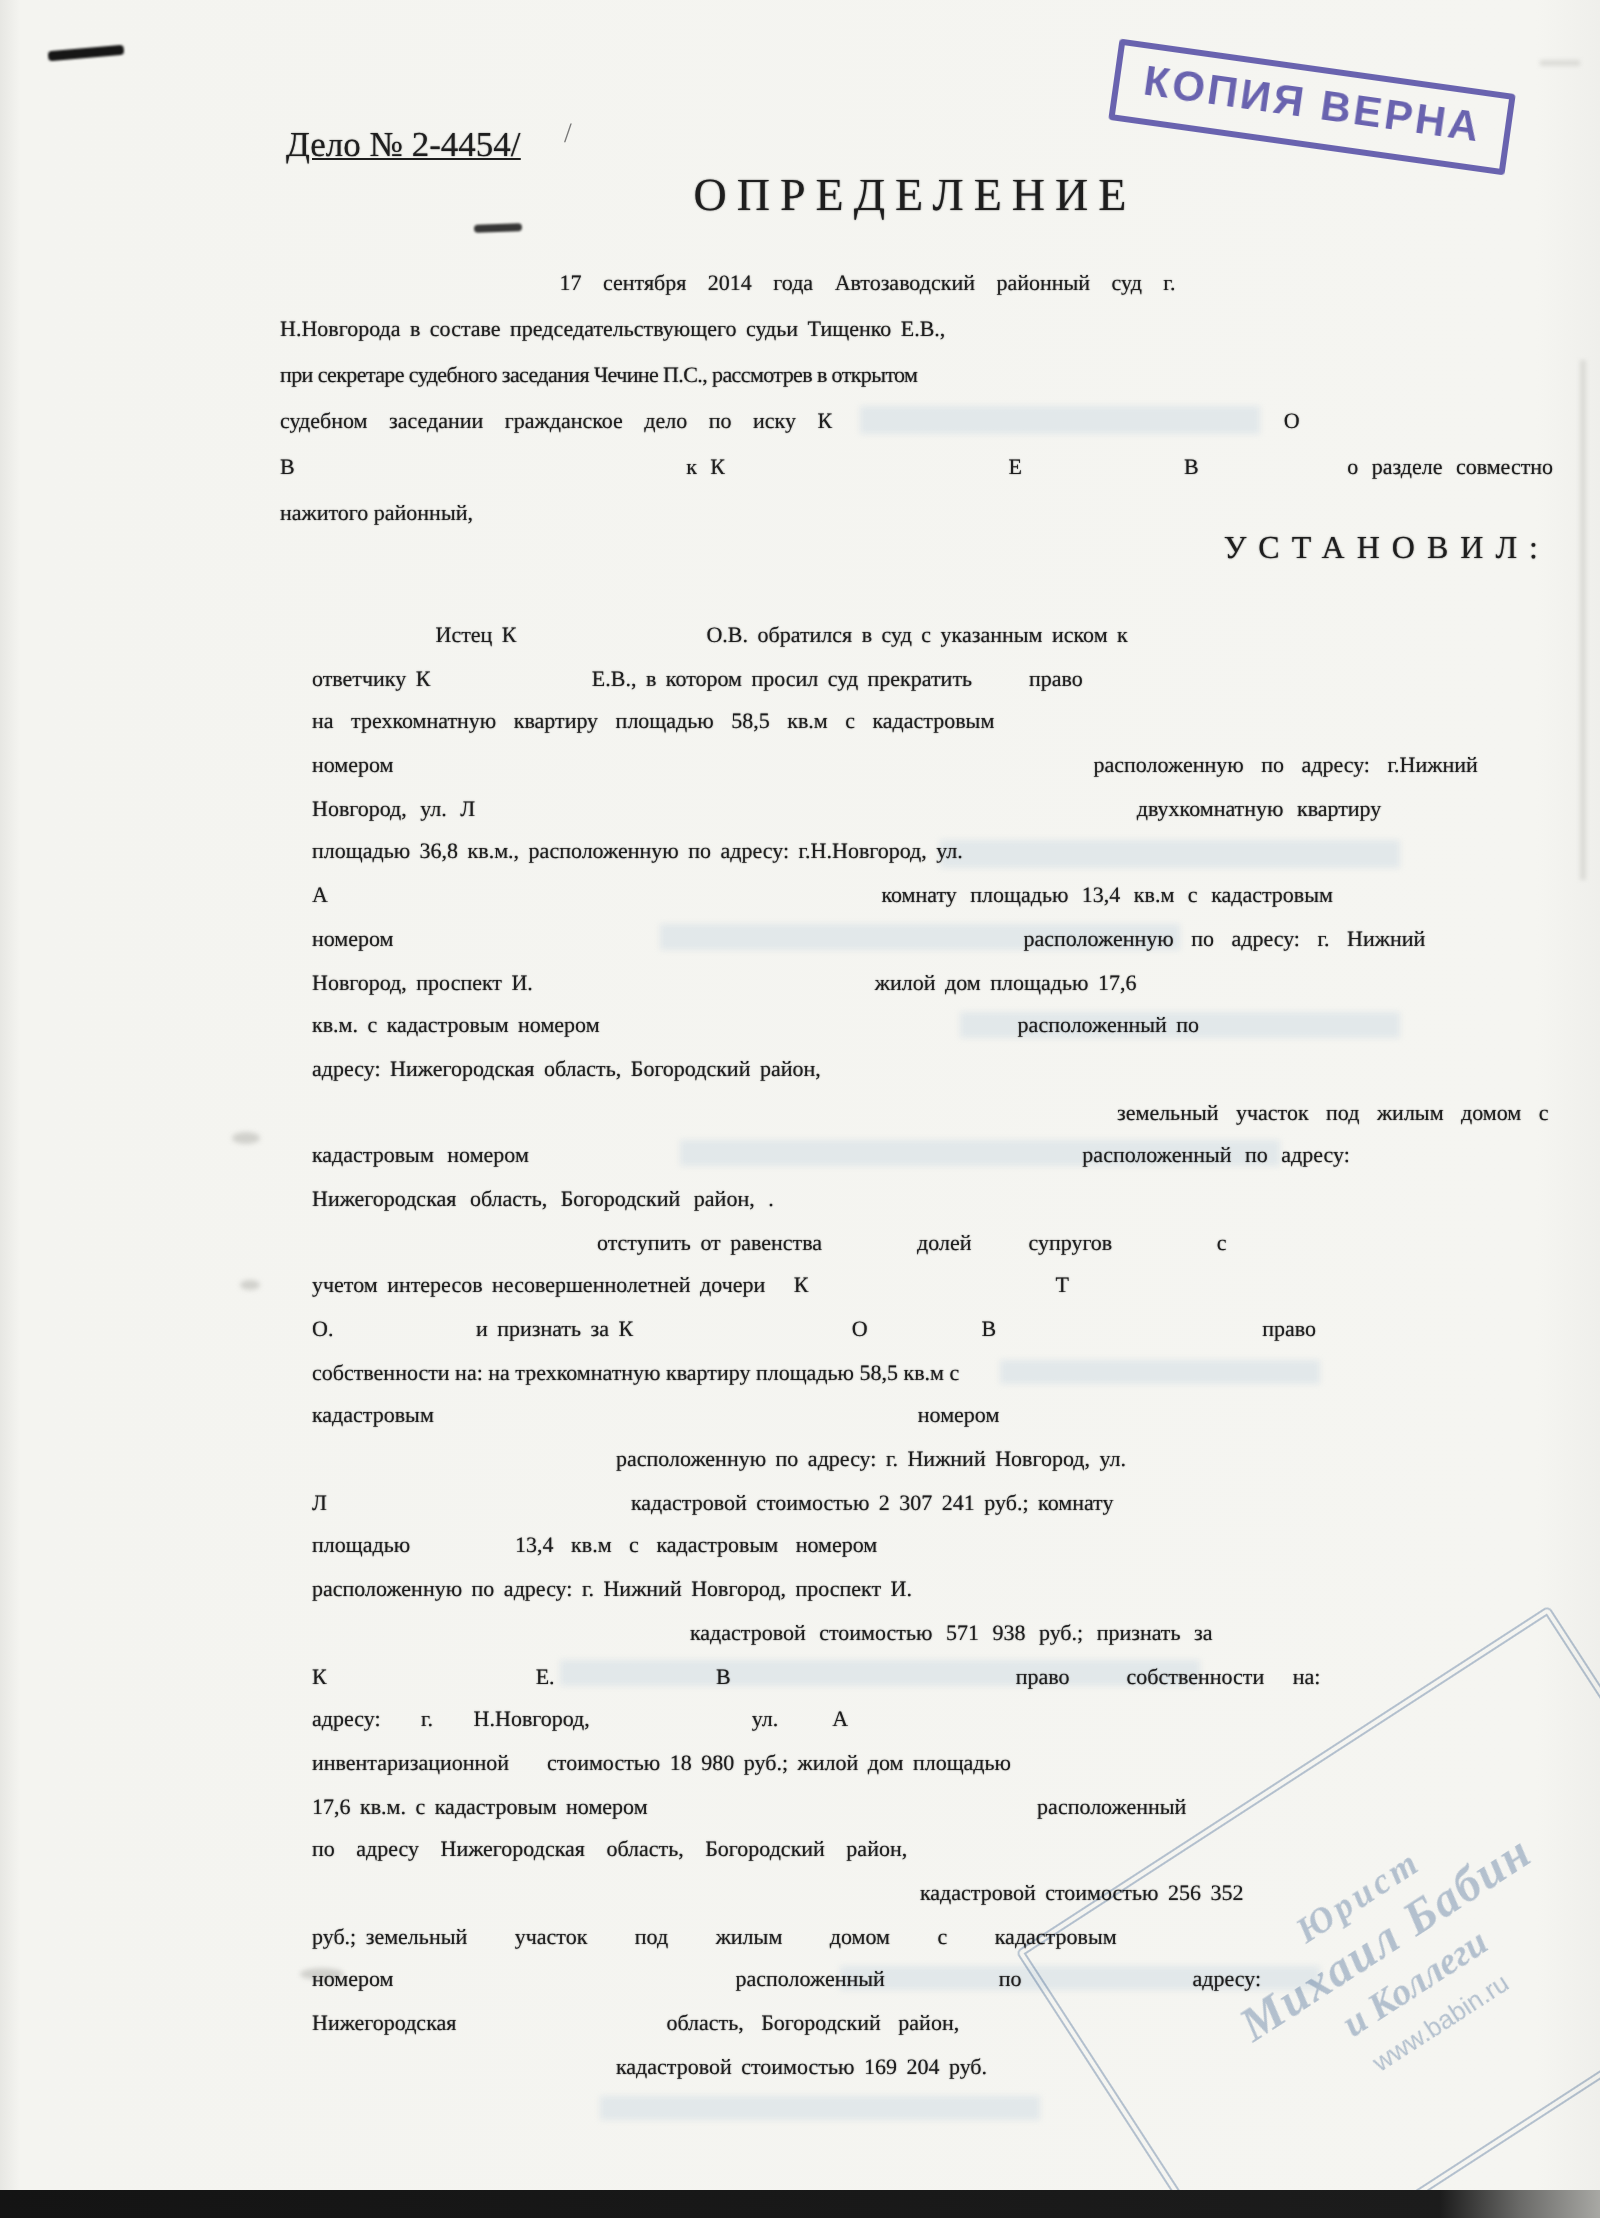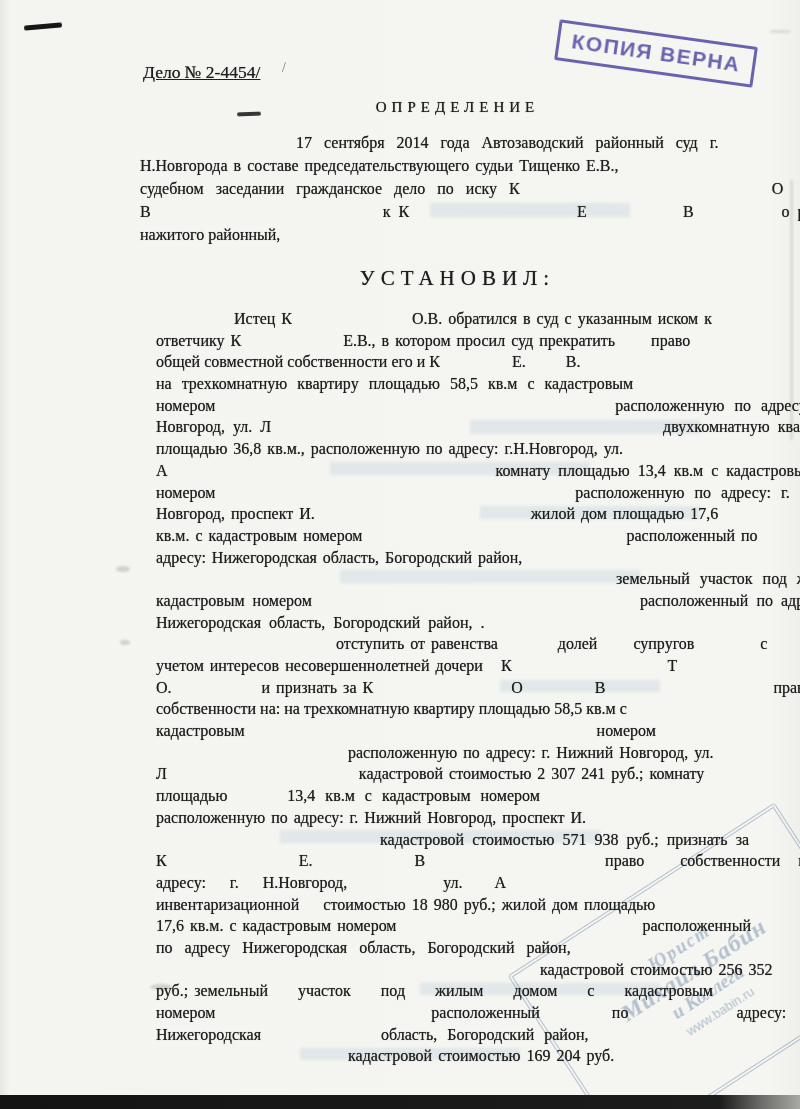--- a/index.html
+++ b/index.html
@@ -5,34 +5,34 @@
   html,body { margin:0; padding:0; }
   .page {
     position: relative;
     width: 800px; height: 1109px;
     background: linear-gradient(90deg, #e7e7e3 0px, #f4f4f0 10px, #f5f5f1 96%, #efefeb 100%);
     overflow: hidden;
     font-family: "Liberation Serif", serif;
     color: #1e1e1e;
   }
   .doc-text { position: absolute; filter: blur(0.25px); }
-  .line { white-space: nowrap; height: var(--lh); line-height: var(--lh); font-size: 16px;
+  .line { white-space: nowrap; height: var(--lh); line-height: var(--lh); font-size: 11px;
           text-shadow: 0 0 0.7px rgba(30,30,30,.75); }
   .w1 { word-spacing: 2px; }
   .w2 { word-spacing: 4px; }
   .w3 { word-spacing: 6px; }
   .w4 { word-spacing: 8px; }
   .t1 { letter-spacing: -0.3px; }
 
   .case-label { position:absolute; left:143px; top:62px; font-size:17.5px; text-shadow:0 0 .7px rgba(30,30,30,.75); filter: blur(.2px); text-decoration: underline; }
   .case-tick { position:absolute; left:282px; top:60px; font-size:14px; color:#777; }
 
   .headings { position:absolute; left:140px; width:635px; text-align:center; }
-  .doc-title { top:99px; font-size:15px; letter-spacing:5px; text-shadow:0 0 .8px rgba(30,30,30,.8); filter: blur(.25px); }
-  .doc-subtitle { top:266px; font-size:21px; letter-spacing:6px; text-shadow:0 0 .8px rgba(30,30,30,.8); filter: blur(.25px); }
+  .doc-title { top:85px; font-size:23px; letter-spacing:5px; text-shadow:0 0 .8px rgba(30,30,30,.8); filter: blur(.25px); }
+  .doc-subtitle { top:266px; font-size:16px; letter-spacing:6px; text-shadow:0 0 .8px rgba(30,30,30,.8); filter: blur(.25px); text-align: right; }
 
   .para1 { left:140px; top:131px; width:580px; --lh:23px; }
   .para2 { left:140px; top:308px; width:580px;margin-left:16px; --lh:21.7px; }
 
   .stamp {
     position:absolute; left:556px; top:33px;
     transform: rotate(8deg);
     border: 3px solid var(--stamp, #564fa6);
     border-radius: 2px;
     padding: 5px 12px 6px 12px;
@@ -99,31 +99,31 @@
   </div>
 
   <div class="case-label">Дело № 2-4454/</div>
   <div class="case-tick">/</div>
 
   <div class="headings doc-title doc-text" style="position:absolute;">ОПРЕДЕЛЕНИЕ</div>
 
   <div class="doc-text para1" id="para1">
       <div class="line w4">&nbsp;&nbsp;&nbsp;&nbsp;&nbsp;&nbsp;&nbsp;&nbsp;&nbsp;&nbsp;&nbsp;&nbsp;&nbsp;17 сентября 2014 года Автозаводский районный суд г.</div>
       <div class="line w1">Н.Новгорода в составе председательствующего судьи Тищенко Е.В.,</div>
+      <div class="line t1">при секретаре судебного заседания Чечине П.С., рассмотрев в открытом</div>
       <div class="line w4">судебном заседании гражданское дело по иску К&nbsp;&nbsp;&nbsp;&nbsp;&nbsp;&nbsp;&nbsp;&nbsp;&nbsp;&nbsp;&nbsp;&nbsp;&nbsp;&nbsp;&nbsp;&nbsp;&nbsp;&nbsp;&nbsp;&nbsp;&nbsp;О</div>
       <div class="line w2">В&nbsp;&nbsp;&nbsp;&nbsp;&nbsp;&nbsp;&nbsp;&nbsp;&nbsp;&nbsp;&nbsp;&nbsp;&nbsp;&nbsp;&nbsp;&nbsp;&nbsp;&nbsp;&nbsp;&nbsp;&nbsp;&nbsp;&nbsp;&nbsp;&nbsp;&nbsp;&nbsp;&nbsp;&nbsp;к К&nbsp;&nbsp;&nbsp;&nbsp;&nbsp;&nbsp;&nbsp;&nbsp;&nbsp;&nbsp;&nbsp;&nbsp;&nbsp;&nbsp;&nbsp;&nbsp;&nbsp;&nbsp;&nbsp;&nbsp;&nbsp;Е&nbsp;&nbsp;&nbsp;&nbsp;&nbsp;&nbsp;&nbsp;&nbsp;&nbsp;&nbsp;&nbsp;&nbsp;В&nbsp;&nbsp;&nbsp;&nbsp;&nbsp;&nbsp;&nbsp;&nbsp;&nbsp;&nbsp;&nbsp;о разделе совместно</div>
       <div class="line ">нажитого районный,</div>
     </div>
 
   <div class="headings doc-subtitle doc-text" style="position:absolute;">УСТАНОВИЛ:</div>
 
   <div class="doc-text para2" id="para2">
       <div class="line w1">&nbsp;&nbsp;&nbsp;&nbsp;&nbsp;&nbsp;&nbsp;&nbsp;&nbsp;&nbsp;&nbsp;&nbsp;&nbsp;Истец К&nbsp;&nbsp;&nbsp;&nbsp;&nbsp;&nbsp;&nbsp;&nbsp;&nbsp;&nbsp;&nbsp;&nbsp;&nbsp;&nbsp;&nbsp;&nbsp;&nbsp;&nbsp;&nbsp;&nbsp;О.В. обратился в суд с указанным иском к</div>
       <div class="line w1">ответчику К&nbsp;&nbsp;&nbsp;&nbsp;&nbsp;&nbsp;&nbsp;&nbsp;&nbsp;&nbsp;&nbsp;&nbsp;&nbsp;&nbsp;&nbsp;&nbsp;&nbsp;Е.В., в котором просил суд прекратить&nbsp;&nbsp;&nbsp;&nbsp;&nbsp;&nbsp;право</div>
-      <div class="line ">общей совместной собственности его и К&nbsp;&nbsp;&nbsp;&nbsp;&nbsp;&nbsp;&nbsp;&nbsp;&nbsp;&nbsp;&nbsp;&nbsp;&nbsp;&nbsp;&nbsp;&nbsp;&nbsp;&nbsp;Е.&nbsp;&nbsp;&nbsp;&nbsp;&nbsp;&nbsp;&nbsp;&nbsp;&nbsp;&nbsp;В.</div>
       <div class="line w3">на трехкомнатную квартиру площадью 58,5 кв.м с кадастровым</div>
       <div class="line w3">номером&nbsp;&nbsp;&nbsp;&nbsp;&nbsp;&nbsp;&nbsp;&nbsp;&nbsp;&nbsp;&nbsp;&nbsp;&nbsp;&nbsp;&nbsp;&nbsp;&nbsp;&nbsp;&nbsp;&nbsp;&nbsp;&nbsp;&nbsp;&nbsp;&nbsp;&nbsp;&nbsp;&nbsp;&nbsp;&nbsp;&nbsp;&nbsp;&nbsp;&nbsp;&nbsp;&nbsp;&nbsp;&nbsp;&nbsp;&nbsp;расположенную по адресу: г.Нижний</div>
       <div class="line w2">Новгород, ул. Л&nbsp;&nbsp;&nbsp;&nbsp;&nbsp;&nbsp;&nbsp;&nbsp;&nbsp;&nbsp;&nbsp;&nbsp;&nbsp;&nbsp;&nbsp;&nbsp;&nbsp;&nbsp;&nbsp;&nbsp;&nbsp;&nbsp;&nbsp;&nbsp;&nbsp;&nbsp;&nbsp;&nbsp;&nbsp;&nbsp;&nbsp;&nbsp;&nbsp;&nbsp;&nbsp;&nbsp;&nbsp;&nbsp;&nbsp;&nbsp;&nbsp;&nbsp;&nbsp;&nbsp;&nbsp;&nbsp;&nbsp;&nbsp;&nbsp;двухкомнатную квартиру</div>
       <div class="line w1">площадью 36,8 кв.м., расположенную по адресу: г.Н.Новгород, ул.</div>
       <div class="line w2">А&nbsp;&nbsp;&nbsp;&nbsp;&nbsp;&nbsp;&nbsp;&nbsp;&nbsp;&nbsp;&nbsp;&nbsp;&nbsp;&nbsp;&nbsp;&nbsp;&nbsp;&nbsp;&nbsp;&nbsp;&nbsp;&nbsp;&nbsp;&nbsp;&nbsp;&nbsp;&nbsp;&nbsp;&nbsp;&nbsp;&nbsp;&nbsp;&nbsp;&nbsp;&nbsp;&nbsp;&nbsp;&nbsp;&nbsp;&nbsp;&nbsp;комнату площадью 13,4 кв.м с кадастровым</div>
       <div class="line w3">номером&nbsp;&nbsp;&nbsp;&nbsp;&nbsp;&nbsp;&nbsp;&nbsp;&nbsp;&nbsp;&nbsp;&nbsp;&nbsp;&nbsp;&nbsp;&nbsp;&nbsp;&nbsp;&nbsp;&nbsp;&nbsp;&nbsp;&nbsp;&nbsp;&nbsp;&nbsp;&nbsp;&nbsp;&nbsp;&nbsp;&nbsp;&nbsp;&nbsp;&nbsp;&nbsp;&nbsp;расположенную по адресу: г. Нижний</div>
       <div class="line w1">Новгород, проспект И.&nbsp;&nbsp;&nbsp;&nbsp;&nbsp;&nbsp;&nbsp;&nbsp;&nbsp;&nbsp;&nbsp;&nbsp;&nbsp;&nbsp;&nbsp;&nbsp;&nbsp;&nbsp;&nbsp;&nbsp;&nbsp;&nbsp;&nbsp;&nbsp;&nbsp;&nbsp;&nbsp;&nbsp;&nbsp;&nbsp;&nbsp;&nbsp;&nbsp;&nbsp;&nbsp;&nbsp;жилой дом площадью 17,6</div>
       <div class="line w1">кв.м. с кадастровым номером&nbsp;&nbsp;&nbsp;&nbsp;&nbsp;&nbsp;&nbsp;&nbsp;&nbsp;&nbsp;&nbsp;&nbsp;&nbsp;&nbsp;&nbsp;&nbsp;&nbsp;&nbsp;&nbsp;&nbsp;&nbsp;&nbsp;&nbsp;&nbsp;&nbsp;&nbsp;&nbsp;&nbsp;&nbsp;&nbsp;&nbsp;&nbsp;&nbsp;&nbsp;&nbsp;&nbsp;&nbsp;&nbsp;&nbsp;&nbsp;&nbsp;&nbsp;&nbsp;&nbsp;расположенный по</div>
       <div class="line w1">адресу: Нижегородская область, Богородский район,</div>
       <div class="line w3">&nbsp;&nbsp;&nbsp;&nbsp;&nbsp;&nbsp;&nbsp;&nbsp;&nbsp;&nbsp;&nbsp;&nbsp;&nbsp;&nbsp;&nbsp;&nbsp;&nbsp;&nbsp;&nbsp;&nbsp;&nbsp;&nbsp;&nbsp;&nbsp;&nbsp;&nbsp;&nbsp;&nbsp;&nbsp;&nbsp;&nbsp;&nbsp;&nbsp;&nbsp;&nbsp;&nbsp;&nbsp;&nbsp;&nbsp;&nbsp;&nbsp;&nbsp;&nbsp;&nbsp;&nbsp;&nbsp;земельный участок под жилым домом с</div>

